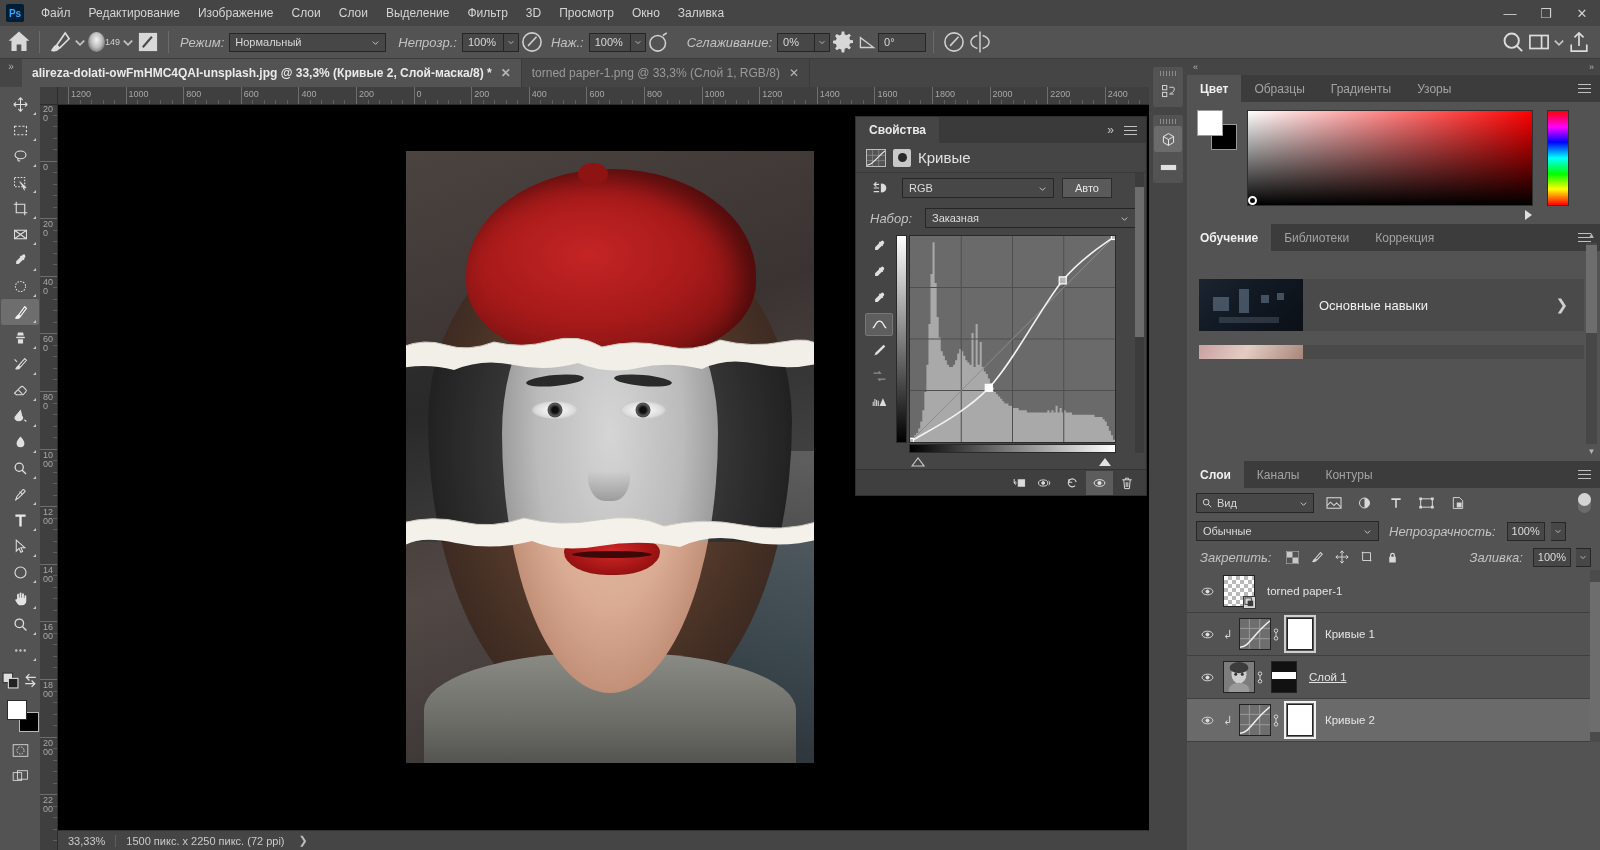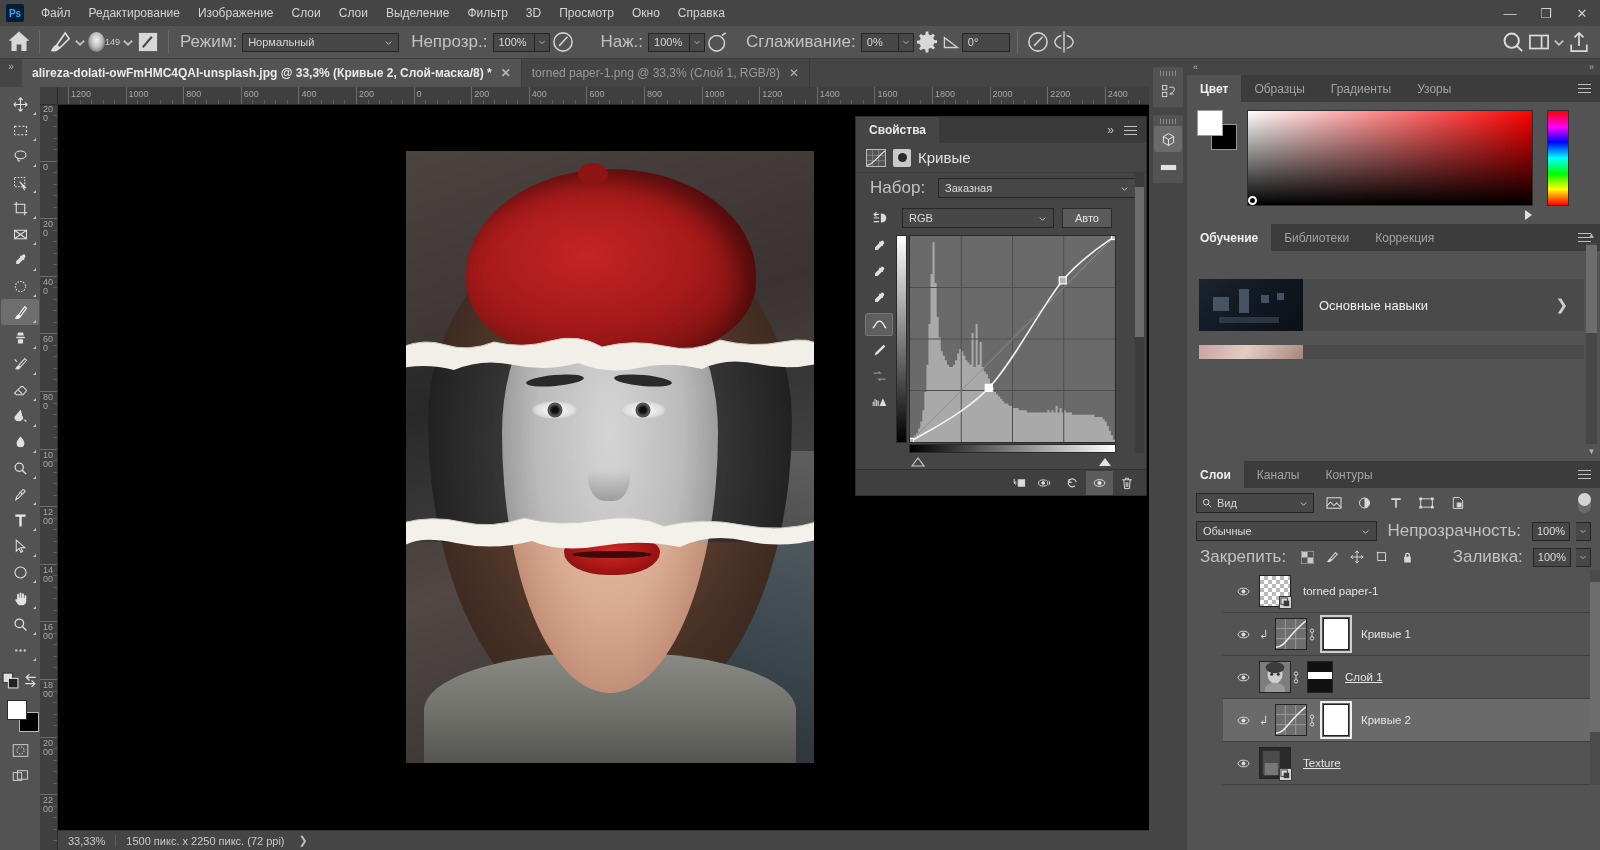--- a/index.html
+++ b/index.html
@@ -21,21 +21,21 @@
   .menu-item { padding:4px 9px; font-size:12px; color:#d4d4d4; white-space:nowrap; }
   .win-ctrls { margin-left:auto; display:flex; }
   .win-btn { width:36px; height:26px; display:flex; align-items:center;
              justify-content:center; color:#d0d0d0; font-size:13px; }
 
   
   .optbar { position:absolute; top:26px; left:0; width:1600px; height:33px;
             background:#535353; display:flex; align-items:center;
             border-bottom:1px solid #3c3c3c; }
   .opt-sep { width:1px; height:22px; background:#6a6a6a; margin:0 7px; }
-  .opt-label { font-size:17px; color:#c2c2c2; margin:0 5px 0 4px; white-space:nowrap;}
+  .opt-label { font-size:13px; color:#c2c2c2; margin:0 5px 0 4px; white-space:nowrap;font-style:italic;}
   .opt-field { background:#474747; border:1px solid #262626; color:#d8d8d8;
                height:19px; line-height:17px; padding:0 5px; font-size:11px; }
   .opt-combo { display:flex; align-items:center; }
   .combo-arrow { width:15px; height:19px; background:#474747; border:1px solid #262626;
                  border-left:none; display:flex; align-items:center; justify-content:center;
                  color:#c0c0c0; font-size:8px; }
   .opt-sel { background:#474747; border:1px solid #262626; height:19px;
              display:flex; align-items:center; justify-content:space-between;
              padding:0 5px; color:#d8d8d8; font-size:11px; }
   .icon-btn { width:26px; height:26px; display:flex; align-items:center;
@@ -265,21 +265,21 @@
   .lf-toggle i { position:absolute; left:0; top:0; width:13px; height:13px;
                  border-radius:50%; background:#d4d4d4; display:block;}
   .lay-blend { height:26px; display:flex; align-items:center; padding:0 9px; gap:6px; }
   .blend-sel { width:183px; height:20px; background:#474747; border:1px solid #272727;
                display:flex; align-items:center; justify-content:space-between;
                padding:0 6px; color:#dcdcdc; font-size:11px; }
   .num-box { background:#474747; border:1px solid #272727; height:19px; padding:0 4px;
              display:flex; align-items:center; color:#dcdcdc; font-size:11px;}
   .lay-lock { height:26px; display:flex; align-items:center; padding:0 9px; gap:7px; }
   .lock-ico { width:18px; height:18px; display:flex; align-items:center; justify-content:center;}
-  .layer-list { position:relative;padding-left:36px; }
+  .layer-list { position:relative; }
   .layer-row { height:43px; display:flex; align-items:center;
                border-bottom:1px solid #3f3f3f; padding-left:4px; }
   .layer-row.sel { background:#6a6a6a; }
   .eye-cell { width:32px; display:flex; align-items:center; justify-content:center; }
   .clip-arrow { width:16px; text-align:center; color:#d0d0d0; font-size:11px; }
   .thumb { width:32px; height:32px; border:1px solid #232323; background:#fff; flex:none;}
   .thumb.checker { background-image:
       linear-gradient(45deg,#b9b9b9 25%,transparent 25%,transparent 75%,#b9b9b9 75%),
       linear-gradient(45deg,#b9b9b9 25%,#fff 25%,#fff 75%,#b9b9b9 75%);
       background-size:8px 8px; background-position:0 0,4px 4px;}
@@ -305,21 +305,21 @@
         <div class="menu-item">Файл</div>
         <div class="menu-item">Редактирование</div>
         <div class="menu-item">Изображение</div>
         <div class="menu-item">Слои</div>
         <div class="menu-item">Слои</div>
         <div class="menu-item">Выделение</div>
         <div class="menu-item">Фильтр</div>
         <div class="menu-item">3D</div>
         <div class="menu-item">Просмотр</div>
         <div class="menu-item">Окно</div>
-        <div class="menu-item">Справка</div>
+        <div class="menu-item">Заливка</div>
       </div>
     <div class="win-ctrls">
       <div class="win-btn">—</div>
       <div class="win-btn">❐</div>
       <div class="win-btn close">✕</div>
     </div>
   </div>
 
   <div class="optbar">
     <div class="icon-btn" style="margin-left:6px">
@@ -370,21 +370,21 @@
             <path d="M2 4l3 3 3-3"></path>
           </svg>
       </div>
     </div>
     <div class="icon-btn">
       <svg viewBox="0 0 20 20" fill="none" stroke="#d0d0d0" stroke-width="1.2">
           <circle cx="10" cy="10" r="7"></circle>
           <path d="M13.5 6 7 13"></path>
         </svg>
     </div>
-    <div class="opt-label" style="margin-left:25px">Наж.:</div>
+    <div class="opt-label" style="margin-left:6px">Наж.:</div>
     <div class="opt-combo">
       <div class="opt-field" style="width:42px">100%</div>
       <div class="combo-arrow">
         <svg viewBox="0 0 10 10" width="8" height="8" fill="none" stroke="#c5c5c5" stroke-width="1.1">
             <path d="M2 4l3 3 3-3"></path>
           </svg>
       </div>
     </div>
     <div class="icon-btn">
       <svg viewBox="0 0 20 20" fill="none" stroke="#d0d0d0" stroke-width="1.2">
@@ -904,43 +904,43 @@
           <path d="M0 17C6 17 9 10 20 1" stroke="#f0f0f0" stroke-width="1.2" fill="none"></path>
           </svg>
       </span>
       <span class="mask-ico">
           <i></i>
         </span>
       <span style="font-size:15px;color:#e2e2e2">Кривые</span>
     </div>
 
     <div class="props-row">
+      <span style="width:28px;display:flex;justify-content:center">
+        <svg viewBox="0 0 22 20" width="20" height="18" fill="none" stroke="#dcdcdc" stroke-width="1.3">
+          <path d="M4 6h6M4 10h6M4 14h6M7 3.5 4.5 6 7 8.5"></path>
+            <path d="M12 5c4 0 6 2 6 5s-2 5-6 5" fill="#dcdcdc" stroke="none"></path>
+          </svg>
+      </span>
+      <span class="sel-box" style="flex:none;width:152px">
+        <span>RGB</span>
+        <svg viewBox="0 0 10 10" width="9" height="9" fill="none" stroke="#c5c5c5" stroke-width="1.1">
+            <path d="M2 4l3 3 3-3"></path>
+          </svg>
+      </span>
+      <span class="btn-auto">Авто</span>
+    </div>
+
+    <div class="props-row">
       <span class="opt-label">Набор:</span>
       <span class="sel-box">
         <span>Заказная</span>
         <svg viewBox="0 0 10 10" width="9" height="9" fill="none" stroke="#c5c5c5" stroke-width="1.1">
             <path d="M2 4l3 3 3-3"></path>
           </svg>
       </span>
-    </div>
-
-    <div class="props-row">
-      <span style="width:28px;display:flex;justify-content:center">
-        <svg viewBox="0 0 22 20" width="20" height="18" fill="none" stroke="#dcdcdc" stroke-width="1.3">
-          <path d="M4 6h6M4 10h6M4 14h6M7 3.5 4.5 6 7 8.5"></path>
-            <path d="M12 5c4 0 6 2 6 5s-2 5-6 5" fill="#dcdcdc" stroke="none"></path>
-          </svg>
-      </span>
-      <span class="sel-box" style="flex:none;width:152px">
-        <span>RGB</span>
-        <svg viewBox="0 0 10 10" width="9" height="9" fill="none" stroke="#c5c5c5" stroke-width="1.1">
-            <path d="M2 4l3 3 3-3"></path>
-          </svg>
-      </span>
-      <span class="btn-auto">Авто</span>
     </div>
 
     <div class="curve-body">
       <div class="curve-tools">
         <span class="ctool">
           <svg viewBox="0 0 20 20" width="17" height="17" fill="#e0e0e0">
               <path d="M14.6 3.4a1.7 1.7 0 0 0-2.4 0l-1.4 1.4-.6-.6-1 1 .6.6-5 5V14h3l5-5 .6.6 1-1-.6-.6 1.3-1.3a1.7 1.7 0 0 0 0-2.3z"></path>
             </svg>
           </span>
         <span class="ctool">
@@ -1372,42 +1372,20 @@
                 </svg>
               </div>
               <div class="link-ico">
                 <svg viewBox="0 0 12 16" width="10" height="13" fill="none" stroke="#dcdcdc" stroke-width="1.1">
                   <path d="M6 5.5a2.2 2.2 0 1 1 0-4.4 2.2 2.2 0 0 1 0 4.4zM6 14.9a2.2 2.2 0 1 1 0-4.4 2.2 2.2 0 0 1 0 4.4zM6 5.5v5"></path>
                 </svg>
               </div>
               <div class="mask-thumb sel-ring" style="background: rgb(255, 255, 255);"></div>
               <div class="layer-name">Кривые 2</div>
             </div>
-            <div class="layer-row">
-              <div class="eye-cell">
-                <svg viewBox="0 0 22 16" width="17" height="13" fill="none" stroke="#e2e2e2" stroke-width="1.2">
-                  <ellipse cx="11" cy="8" rx="7" ry="4.3"></ellipse>
-                  <circle cx="11" cy="8" r="2" fill="#e2e2e2"></circle>
-                </svg>
-              </div>
-              <div class="thumb" style="position: relative;">
-                <svg viewBox="0 0 32 32" width="30" height="30">
-                  <rect width="32" height="32" fill="#2a2a2a"></rect>
-                  <rect x="3" y="3" width="18" height="26" fill="#4b4b4b"></rect>
-                  <rect x="5" y="16" width="14" height="13" fill="#777"></rect>
-                </svg>
-                <span style="position: absolute; right: -2px; bottom: -3px; width: 13px; height: 13px; background: rgb(214, 214, 214); border: 1px solid rgb(58, 58, 58);">
-                  <svg viewBox="0 0 12 12" width="11" height="11">
-                    <rect x="1" y="1" width="7" height="7" fill="none" stroke="#3a3a3a" stroke-width="1"></rect>
-                    <rect x="4" y="4" width="6" height="6" fill="#3a3a3a"></rect>
-                  </svg>
-                </span>
-              </div>
-              <div class="layer-name u">Texture</div>
-            </div>
             <div class="lay-scroll">
               <i></i>
             </div>
         </div>
       </div>
 
     </div>
   </div>
 </div>
 

